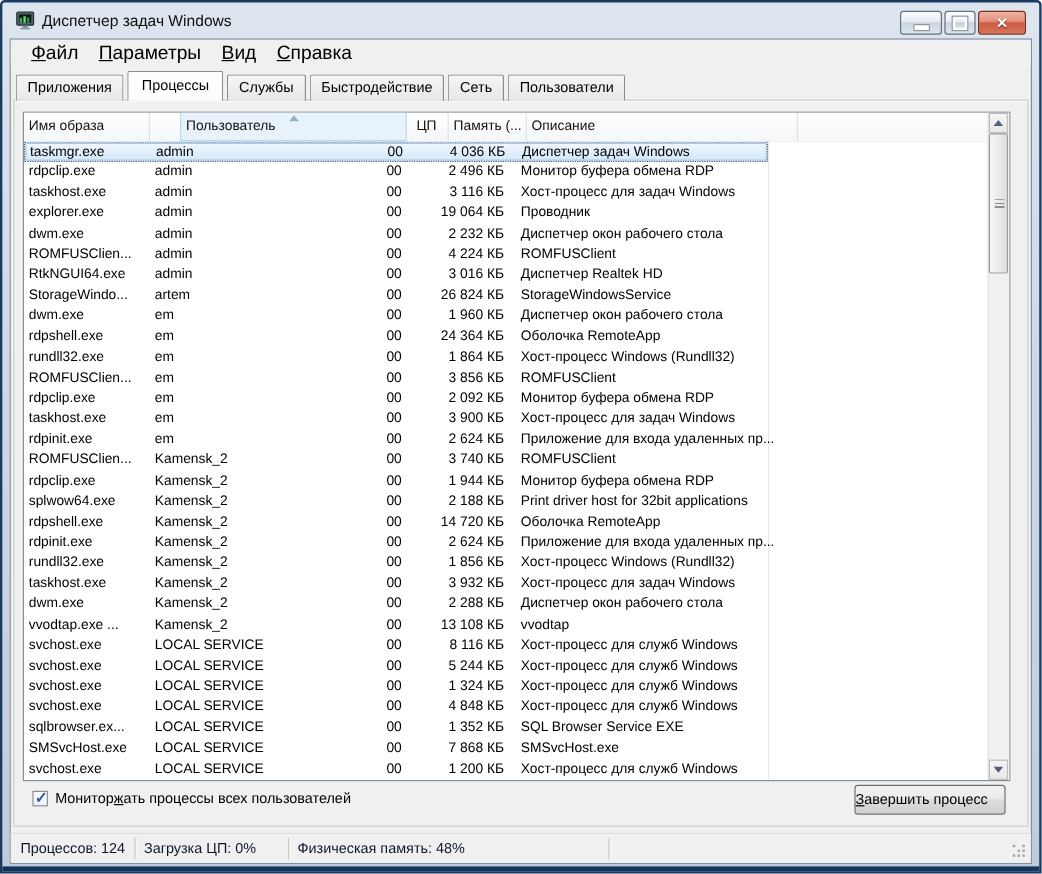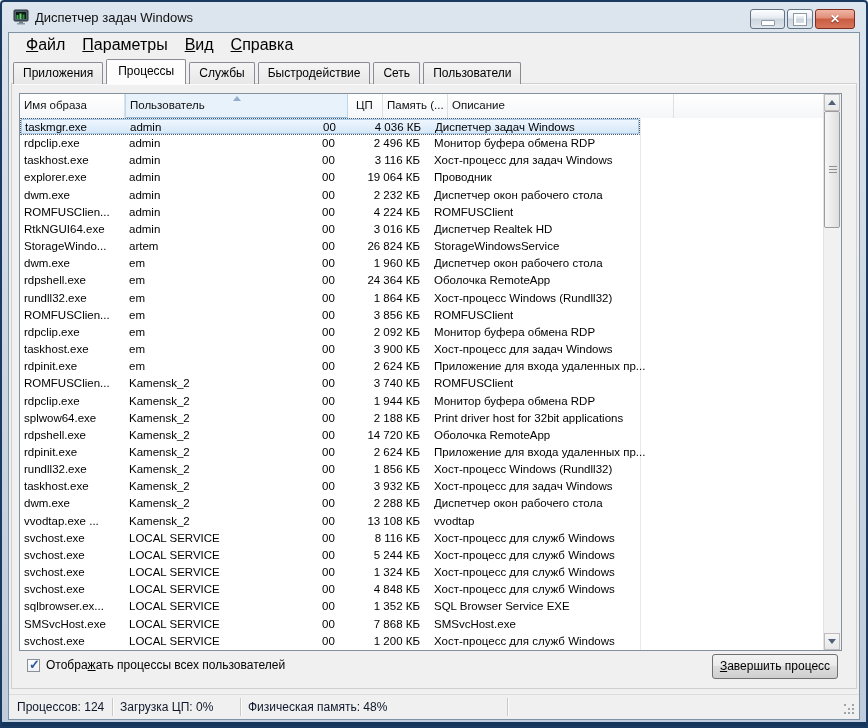--- a/index.html
+++ b/index.html
@@ -44,21 +44,21 @@
     border:1px solid #cfcfcf;box-shadow:inset 0 1px 0 #fbfbfb;}
 
   
   .listview{position:absolute;left:7px;top:9px;width:823px;height:558px;box-sizing:border-box;
     background:#fff;border:1px solid #84909c;}
   .lv-header{position:absolute;left:0;top:0;right:17px;height:24px;display:flex;
     border-bottom:1px solid #ccd4dd;background:linear-gradient(180deg,#ffffff,#f5f6f8);font-size:11.5px;}
   .hcell{box-sizing:border-box;height:24px;padding:5px 4px 0 4px;border-right:1px solid #dde0e4;
     overflow:hidden;white-space:nowrap;color:#111;}
   .hcell.w-name{width:105px;}
-  .hcell.w-user{width:223px;position:relative;}
+  .hcell.w-user{width:189px;position:relative;margin-left:25px;}
   .hcell.w-cpu{width:35px;padding-left:8px;}
   .hcell.w-mem{width:65px;}
   .hcell.w-desc{width:226px;}
   .hcell.w-fill{flex:1;border-right:none;}
   .hcell.sorted{background:#e7f2fa;border-left:1px solid #bcd8ec;border-right-color:#bcd8ec;
     box-shadow:inset 0 -1px 0 #96bcd8;}
   .sort-arrow{position:absolute;top:2px;left:50%;margin-left:-4px;width:0;height:0;
     border-left:4px solid transparent;border-right:4px solid transparent;border-bottom:5px solid #93aecb;}
 
   .lv-body{position:absolute;left:0;top:24px;bottom:0;right:17px;overflow:hidden;background:#fff;}
@@ -86,21 +86,21 @@
     border:1px solid #9c9c9c;border-radius:2px;background:linear-gradient(90deg,#f6f6f6,#ececec 45%,#dedede);}
   .sb-grip{position:absolute;left:4px;top:54px;width:8px;height:8px;
     background:repeating-linear-gradient(180deg,#8f8f8f 0 1px,transparent 1px 3px);}
 
   
   .chk-row{position:absolute;left:15px;top:574px;display:flex;align-items:center;font-size:12px;}
   .checkbox{width:13px;height:13px;box-sizing:border-box;border:1px solid #8a9097;margin-right:6px;
     background:linear-gradient(180deg,#fdfdfd,#eef1f4);position:relative;}
   .checkbox .mark{position:absolute;left:1px;top:-3px;font-size:13px;font-weight:bold;color:#2c5aa0;}
   .end-btn{position:absolute;left:700px;top:570px;width:126px;height:25px;box-sizing:border-box;
-    border:1px solid #707070;border-radius:3px;font-size:12px;text-align:center;line-height:23px;
+    border:1px solid #707070;border-radius:3px;font-size:12px;text-align:left;line-height:23px;
     background:linear-gradient(180deg,#f2f2f2,#ebebeb 45%,#dddddd 50%,#cfcfcf);color:#000;}
 
   
   .statusbar{position:absolute;left:0;right:0;bottom:0;height:24px;background:#f0f0f0;
     border-top:1px solid #dcdcdc;font-size:12px;color:#0f172a;}
   .status-text{position:absolute;top:5px;white-space:nowrap;}
   .st-1{left:8px;} .st-2{left:111px;} .st-3{left:239px;}
   .sdiv{position:absolute;top:3px;bottom:3px;width:1px;background:#c9c9c9;box-shadow:1px 0 0 #fbfbfb;}
   .sd-1{left:103px;} .sd-2{left:231px;} .sd-3{left:498px;}
   .grip{position:absolute;right:2px;bottom:2px;width:13px;height:13px;}
@@ -211,21 +211,21 @@
           <div class="sb-btn down">
               <div class="tri-down"></div>
             </div>
         </div>
       </div>
 
       <div class="chk-row">
         <span class="checkbox">
             <span class="mark">✓</span>
           </span>
-        <span><span>Отобра</span><span class="accel">ж</span><span>ать процессы всех пользователей</span></span>
+        <span><span>Монитор</span><span class="accel">ж</span><span>ать процессы всех пользователей</span></span>
       </div>
 
       <div class="end-btn"><span></span><span class="accel">З</span><span>авершить процесс</span></div>
 
     </div>
 
     <div class="statusbar">
       <span class="status-text st-1">Процессов: 124</span>
       <div class="sdiv sd-1"></div>
       <span class="status-text st-2">Загрузка ЦП: 0%</span>

